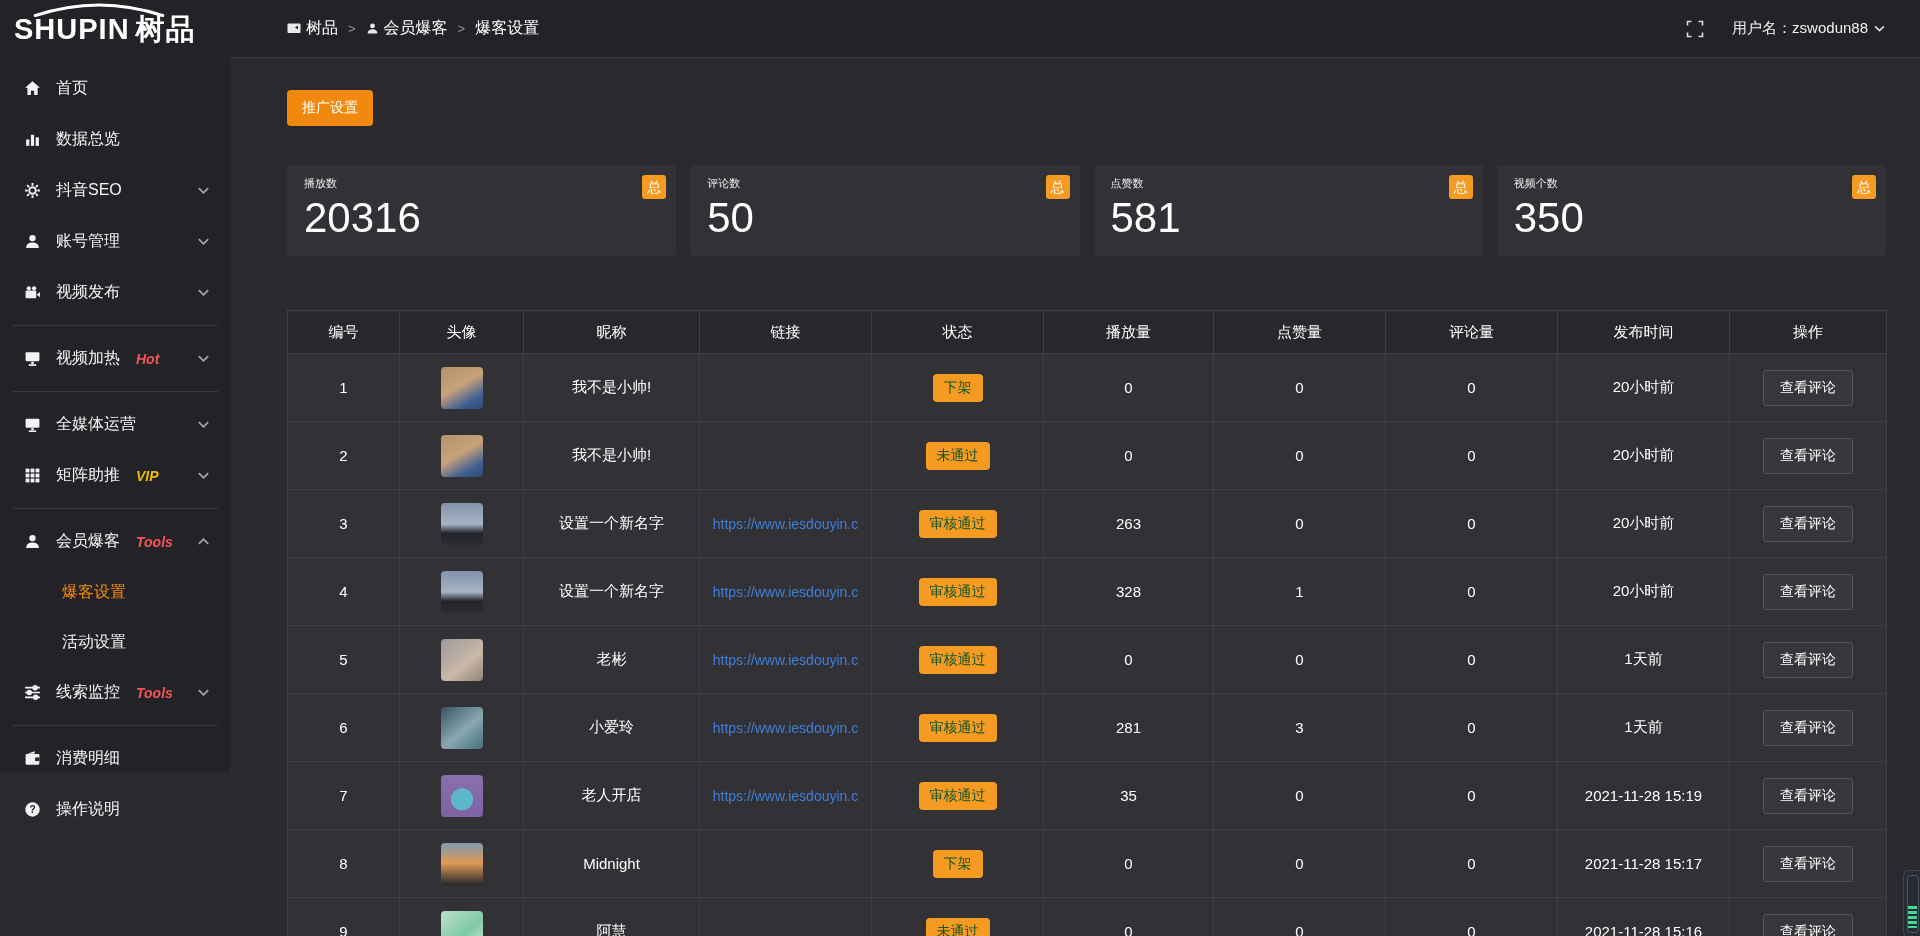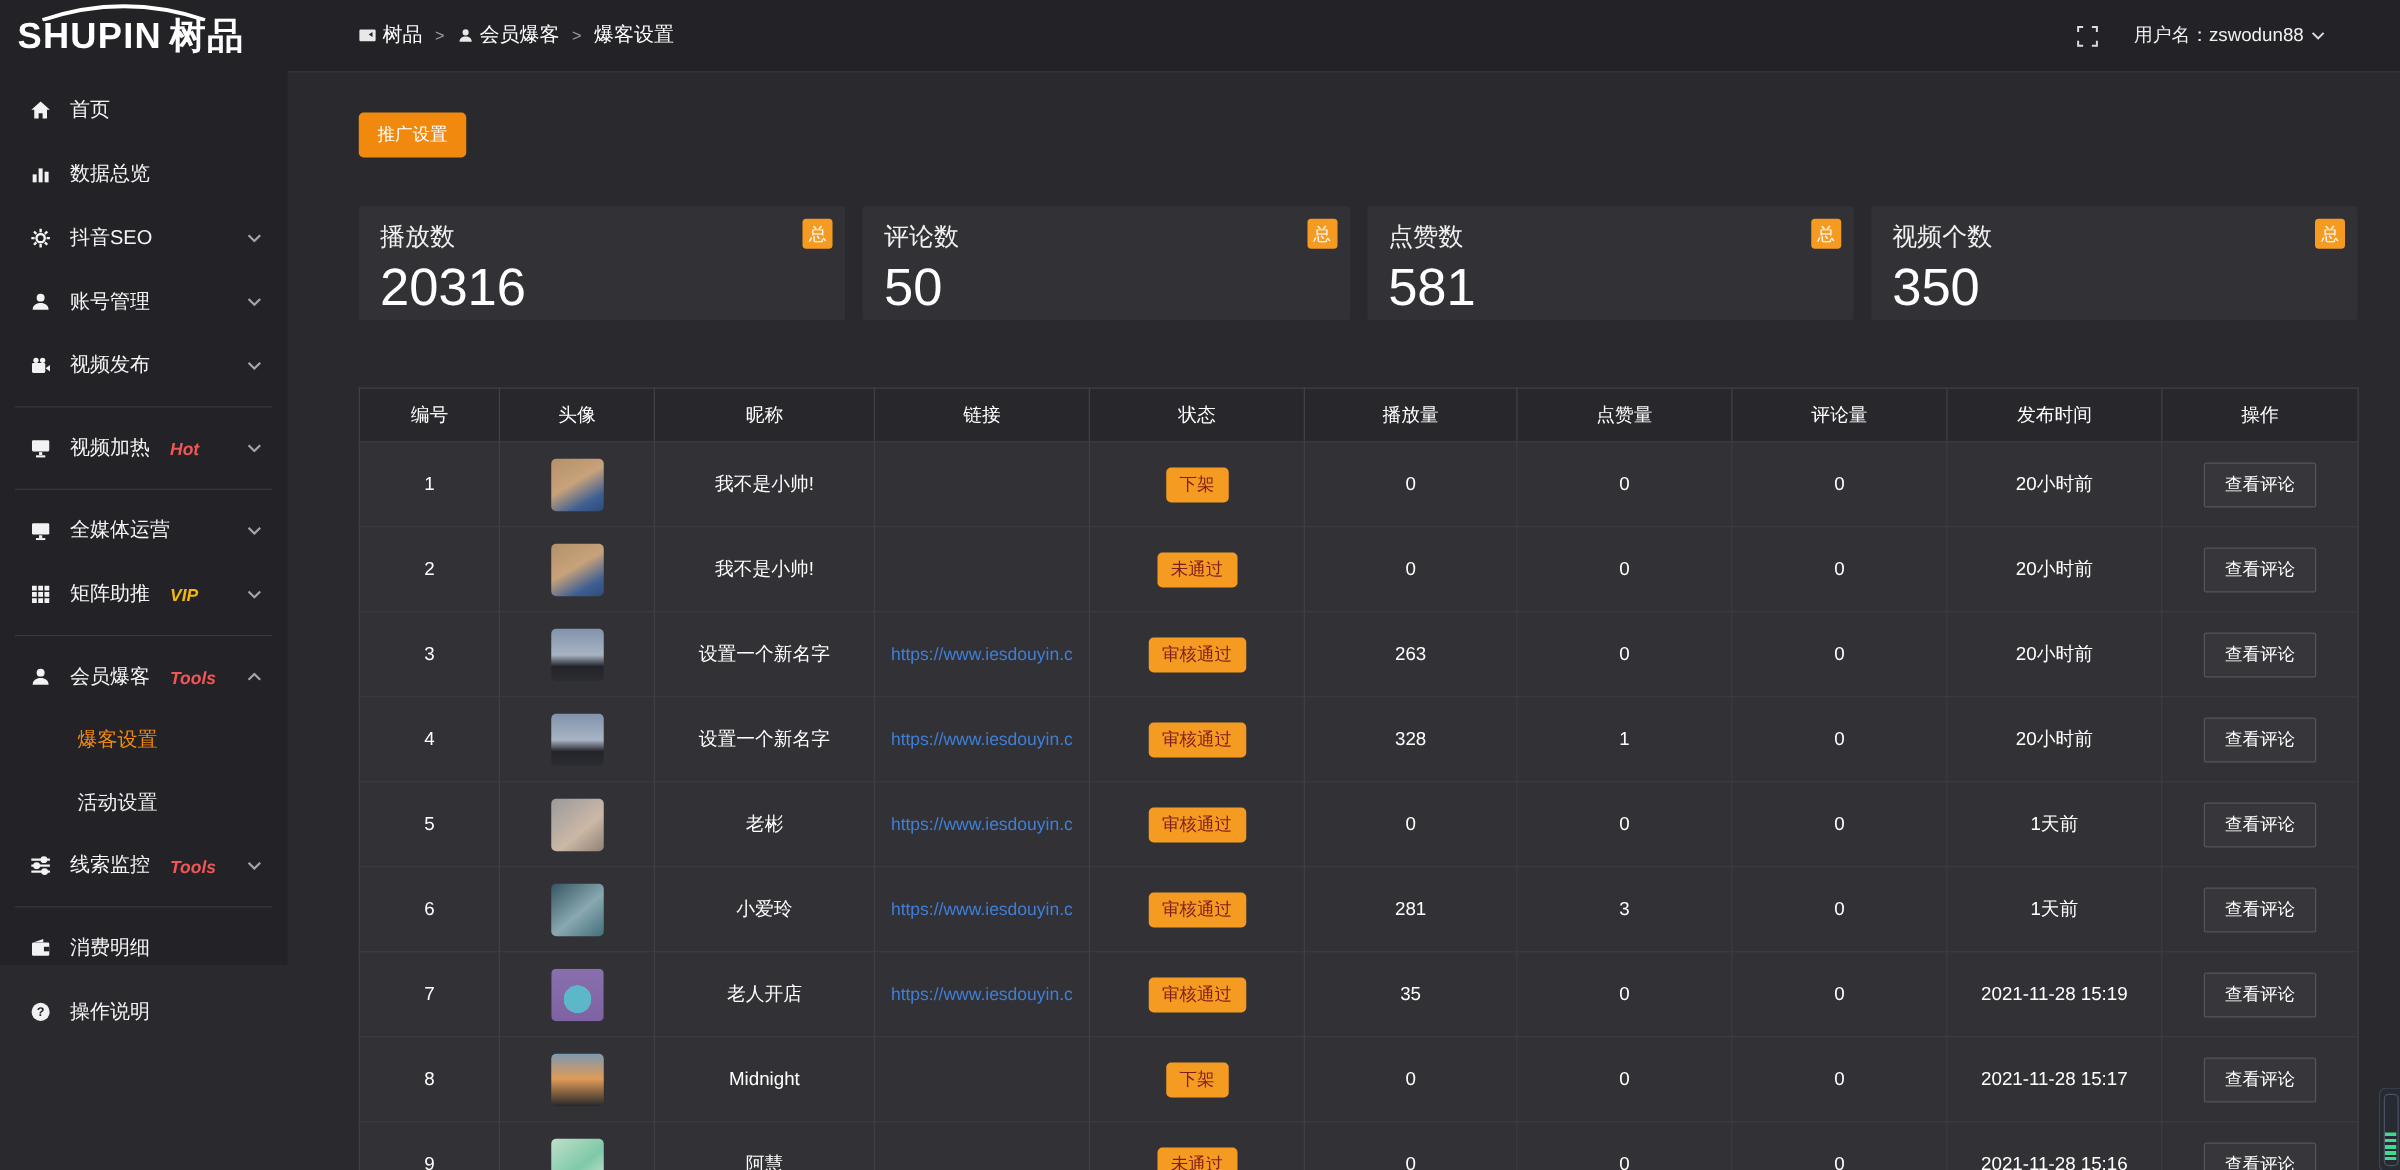--- a/index.html
+++ b/index.html
@@ -29,45 +29,45 @@
   .chev{color:#a5a5a9;}
   .divider{height:1px;background:#39393d;margin:7px 12px;}
   .submenu-item{height:50px;display:flex;align-items:center;padding-left:62px;font-size:16px;
     color:#f0f0f0;cursor:pointer;}
   .submenu-item.active{color:#f2890f;}
 
   
   .breadcrumb{display:flex;align-items:center;margin-left:57px;gap:10px;font-size:16px;}
   .crumb{display:flex;align-items:center;gap:5px;color:#fff;}
   .crumb-sep{color:#9a9a9e;font-size:13px;}
-  .top-right{margin-left:auto;display:flex;align-items:center;gap:28px;padding-right:60px;}
+  .top-right{margin-left:auto;display:flex;align-items:center;gap:28px;padding-right:35px;}
   .username{font-size:15px;color:#f0f0f0;display:flex;align-items:center;gap:6px;cursor:pointer;}
 
   
   .promo-btn{margin-top:32px;display:inline-block;background:#f2890f;color:#fff;border:none;
     font-size:14px;padding:9px 15px;border-radius:4px;cursor:pointer;
     font-family:"Liberation Sans","DejaVu Sans",sans-serif;}
 
   
   .cards{display:flex;gap:14px;margin-top:39px;}
   .card{flex:1;background:#323236;height:80px;position:relative;padding:11px 0 0 17px;
     box-sizing:content-box;border-radius:2px;}
-  .card-label{font-size:20px;color:#f0f0f0;}
+  .card-label{font-size:11px;color:#f0f0f0;}
   .card-value{font-size:42px;color:#fff;margin-top:4px;line-height:1.1;}
   .card-badge{position:absolute;top:10px;right:10px;width:24px;height:24px;background:#f59b21;
     color:#fff;font-size:14px;line-height:24px;text-align:center;border-radius:3px;}
 
   
   table{margin-top:54px;border-collapse:collapse;table-layout:fixed;width:1599px;}
   th,td{border:1px solid #3f3f44;text-align:center;overflow:hidden;white-space:nowrap;}
   th{height:40px;background:#28282c;font-size:15px;font-weight:400;color:#fff;}
   td{height:65px;background:#323236;font-size:15px;color:#fff;}
   .avatar{width:42px;height:42px;border-radius:4px;margin:0 auto;}
   .link{color:#3f7fd8;font-size:14px;}
-  .status-badge{display:inline-block;background:#f59b21;color:#7f1d1d;font-size:14px;
+  .status-badge{display:inline-block;background:#f59b21;color:#14532d;font-size:14px;
     padding:5px 11px;border-radius:4px;}
   .view-btn{background:#37373b;border:1px solid #54545a;color:#fff;font-size:14px;
     padding:8px 16px;border-radius:2px;cursor:pointer;
     font-family:"Liberation Sans","DejaVu Sans",sans-serif;}
 
   
   .float-widget{position:absolute;right:0;top:870px;width:16px;height:66px;background:#262b33;
     border:1px solid #3c4452;border-right:none;border-radius:6px 0 0 6px;z-index:9;}
   .float-widget .inner{position:absolute;left:3px;right:1px;top:4px;bottom:4px;
     border:1px solid #4a5160;border-radius:4px;}

